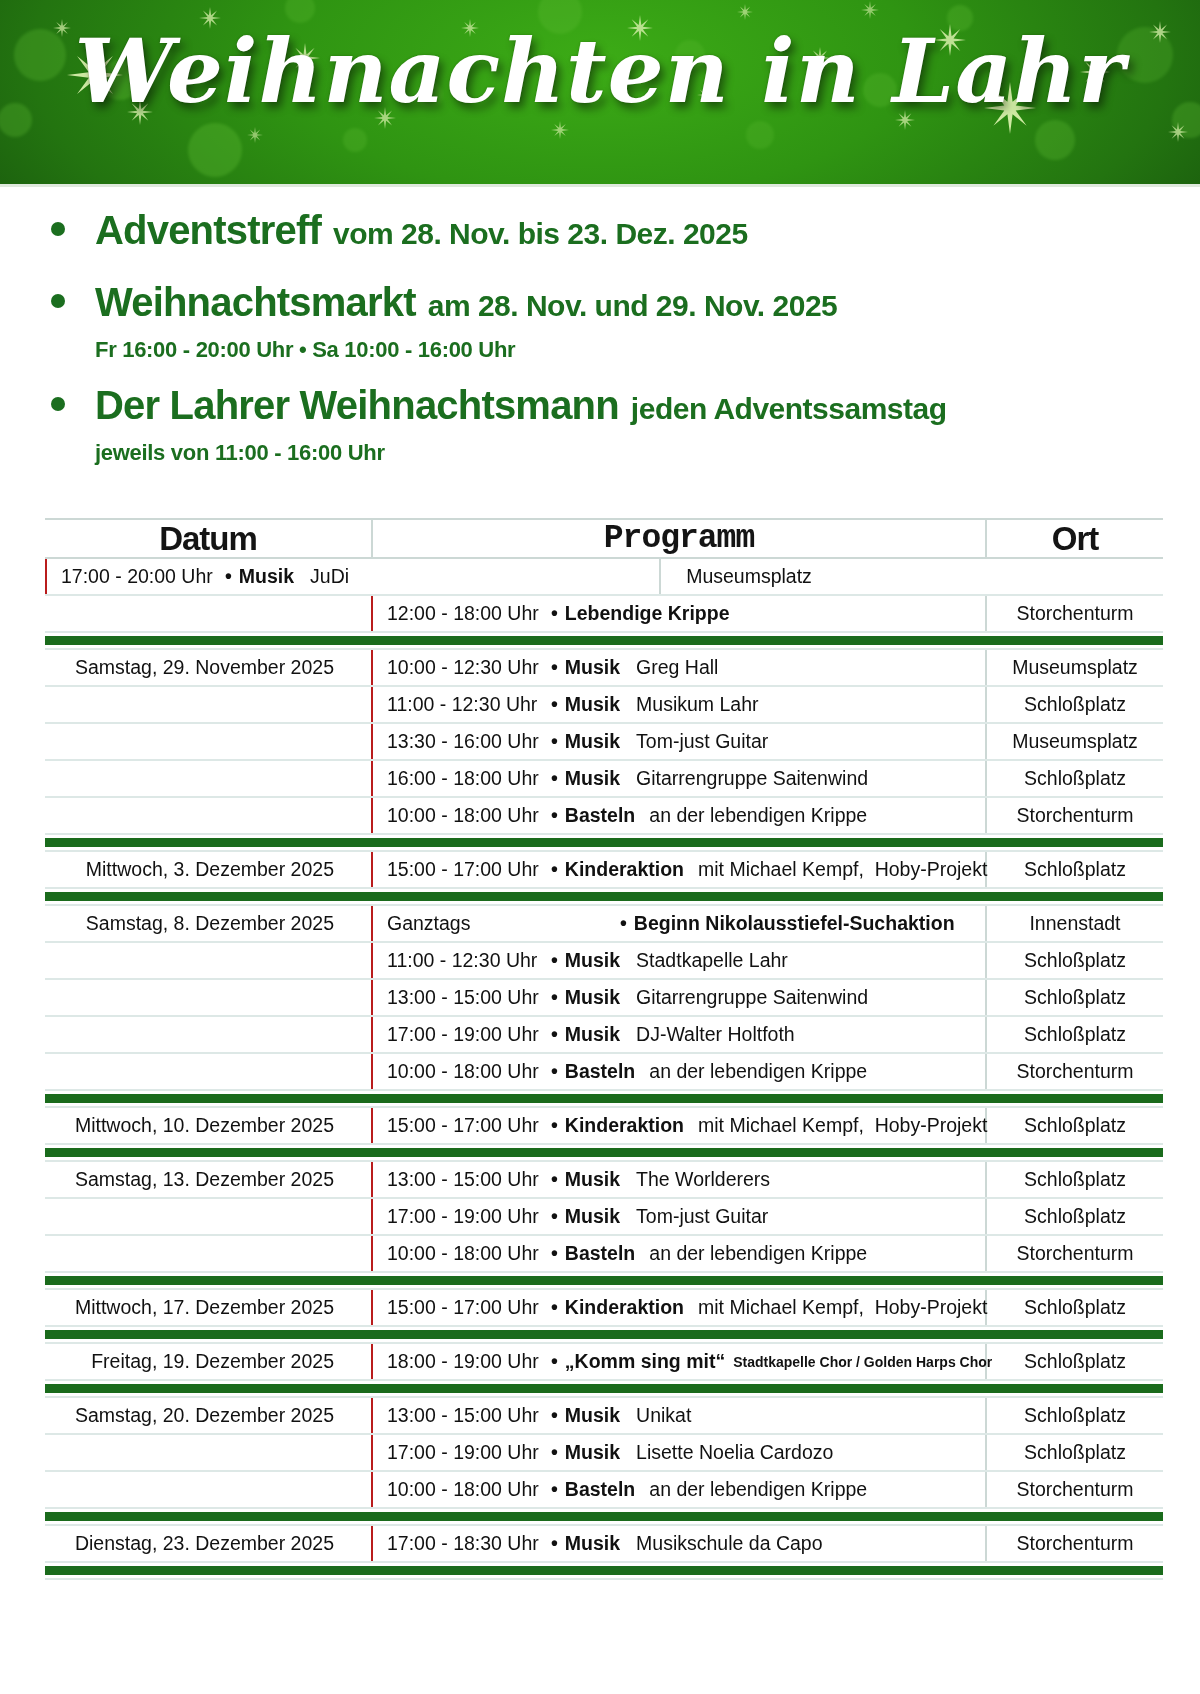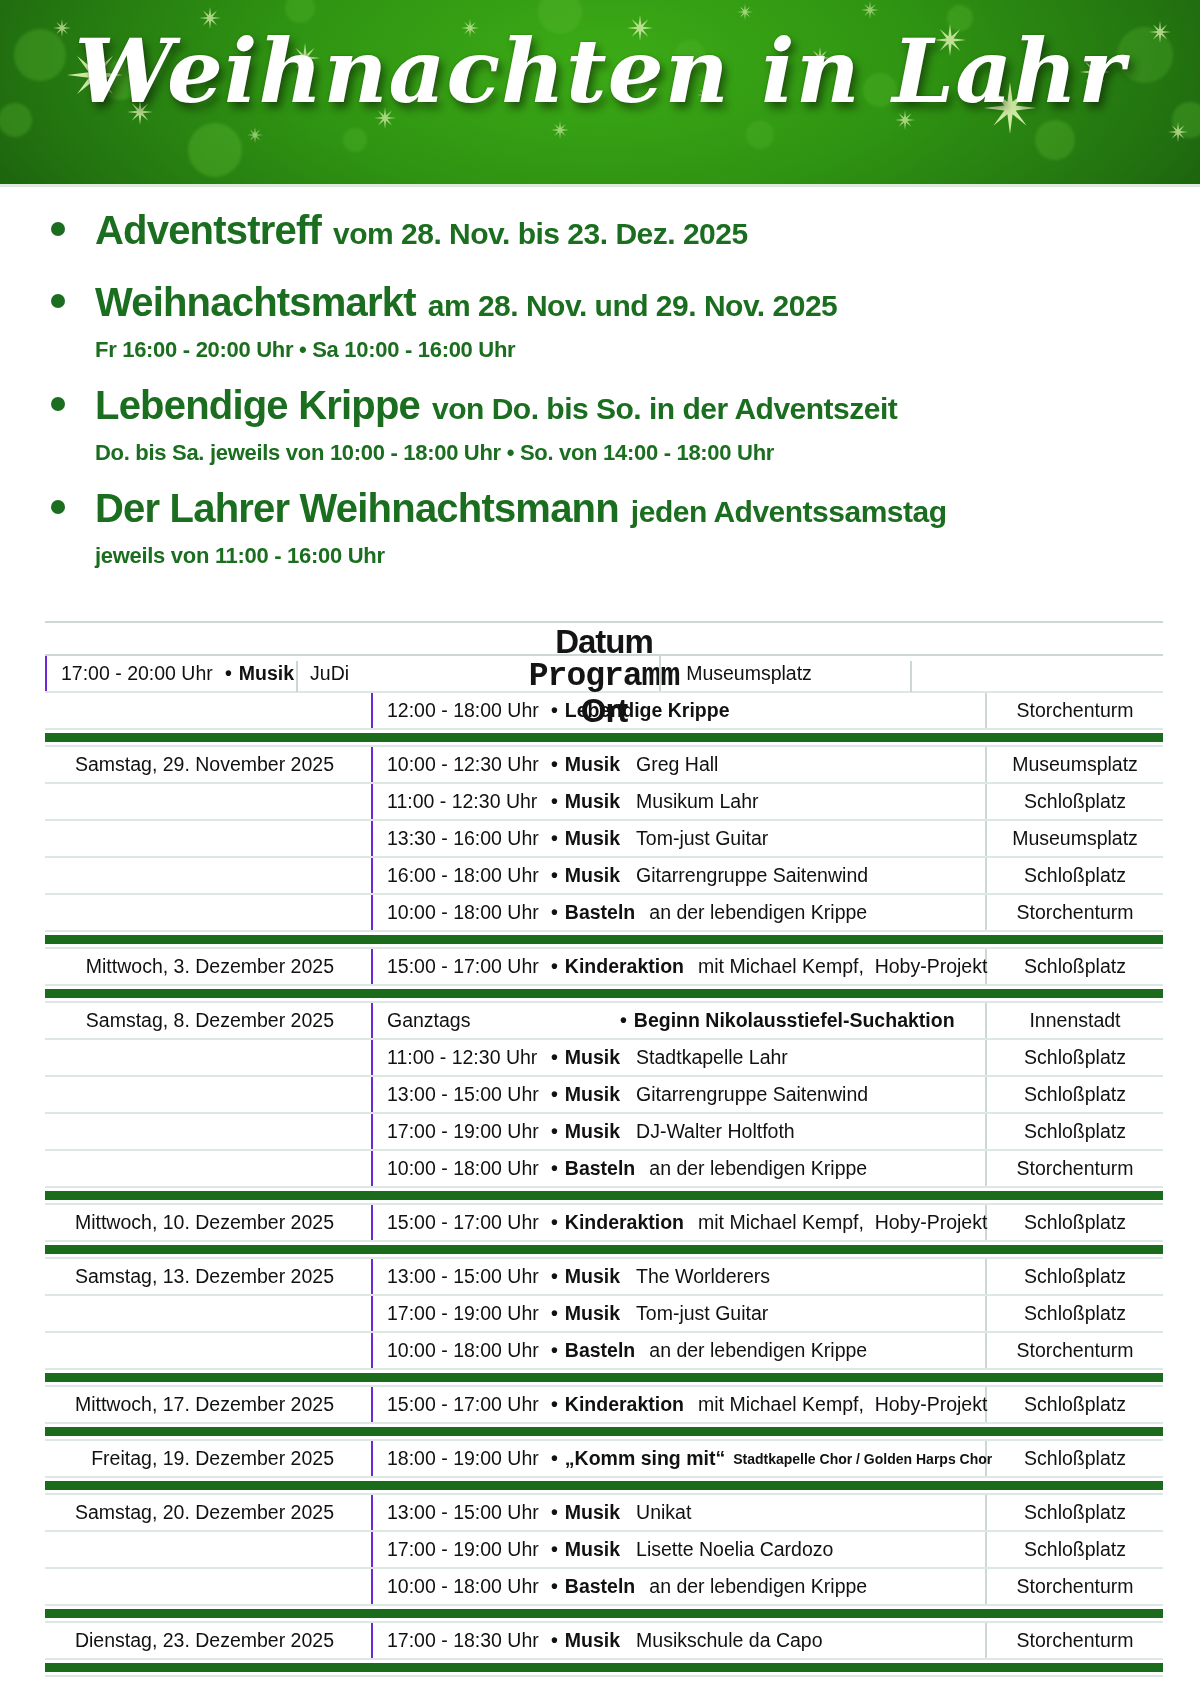--- a/index.html
+++ b/index.html
@@ -35,38 +35,38 @@
     border-radius:50%; background:#1b6e1f;
   }
   .event-head { line-height:46px; white-space:nowrap; }
   .event-title  { font-size:40px; font-weight:bold; letter-spacing:-0.8px; }
   .event-subtitle { font-size:30px; font-weight:bold; letter-spacing:-0.5px; margin-left:12px; }
   .event-times { font-size:22px; font-weight:bold; letter-spacing:-0.3px; line-height:31px; }
 
   
   .schedule { margin:50px 0 0 45px; width:1118px; }
   .t-head {
-    display:flex; align-items:center; height:35px; box-sizing:border-box;
+    display:flex; align-items:center; height:41px; box-sizing:border-box;
     border-top:2px solid #ccd8d5; border-bottom:2px solid #ccd8d5;
-    font-weight:bold; font-size:33px; letter-spacing:-1px; color:#141414;flex-direction:column;
+    font-weight:bold; font-size:33px; letter-spacing:-1px; color:#141414;
   }
   .h-date { width:326px; text-align:center; box-sizing:border-box; }
   .h-prog { width:616px; text-align:center; box-sizing:border-box;
             border-left:2px solid #ccd8d5; border-right:2px solid #ccd8d5; height:100%;
             display:flex; align-items:center; justify-content:center;font-family:Liberation Mono, monospace; }
   .h-ort  { width:176px; text-align:center; box-sizing:border-box; }
 
   .t-row {
     display:flex; align-items:stretch; min-height:35px;
     border-bottom:2px solid #dde8e6; font-size:19.5px; color:#111111;
   }
   .c-date { width:326px; box-sizing:border-box; text-align:right; padding-right:37px;
             display:flex; align-items:center; justify-content:flex-end; }
   .c-prog { width:616px; box-sizing:border-box; padding-left:14px; white-space:pre;
-            border-left:2px solid #6d28d9; border-right:2px solid #ccd8d5;
+            border-left:2px solid #b91c1c; border-right:2px solid #ccd8d5;
             display:flex; align-items:center; }
   .c-ort  { width:176px; box-sizing:border-box; display:flex; align-items:center; justify-content:center; }
 
   .p-time { display:inline-block; min-width:164px; }
   .p-time.wide { min-width:233px; }
   .p-bullet { font-weight:bold; margin-right:7px; }
   .p-bold { font-weight:bold; }
   .p-rest { margin-left:14px; }
   .p-rest.gap { margin-left:16px; }
   .p-rest.small { font-size:14px; font-weight:bold; margin-left:8px; }
@@ -204,25 +204,20 @@
       <span class="event-dot"></span>
       <div class="event-head"><span class="event-title">Adventstreff</span><span class="event-subtitle">vom 28. Nov. bis 23. Dez. 2025</span></div>
     </div>
     <div class="event-item">
       <span class="event-dot"></span>
       <div class="event-head"><span class="event-title">Weihnachtsmarkt</span><span class="event-subtitle">am 28. Nov. und 29. Nov. 2025</span></div>
       <div class="event-times">Fr 16:00 - 20:00 Uhr  •  Sa 10:00 - 16:00 Uhr</div>
     </div>
     <div class="event-item">
       <span class="event-dot"></span>
-      <div class="event-head"><span class="event-title">Lebendige Krippe</span><span class="event-subtitle">von Do. bis So. in der Adventszeit</span></div>
-      <div class="event-times">Do. bis Sa. jeweils von 10:00 - 18:00 Uhr  •  So. von 14:00 - 18:00 Uhr</div>
-    </div>
-    <div class="event-item">
-      <span class="event-dot"></span>
       <div class="event-head"><span class="event-title">Der Lahrer Weihnachtsmann</span><span class="event-subtitle">jeden Adventssamstag</span></div>
       <div class="event-times">jeweils von 11:00 - 16:00 Uhr</div>
     </div>
   </div>
 
 <div class="schedule">
   <div class="t-head">
     <div class="h-date">Datum</div>
     <div class="h-prog">Programm</div>
     <div class="h-ort">Ort</div>

